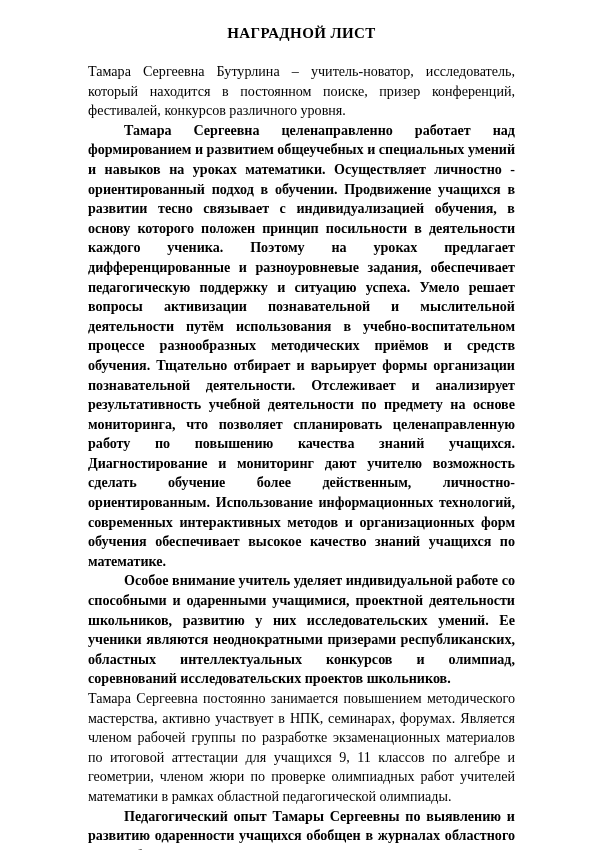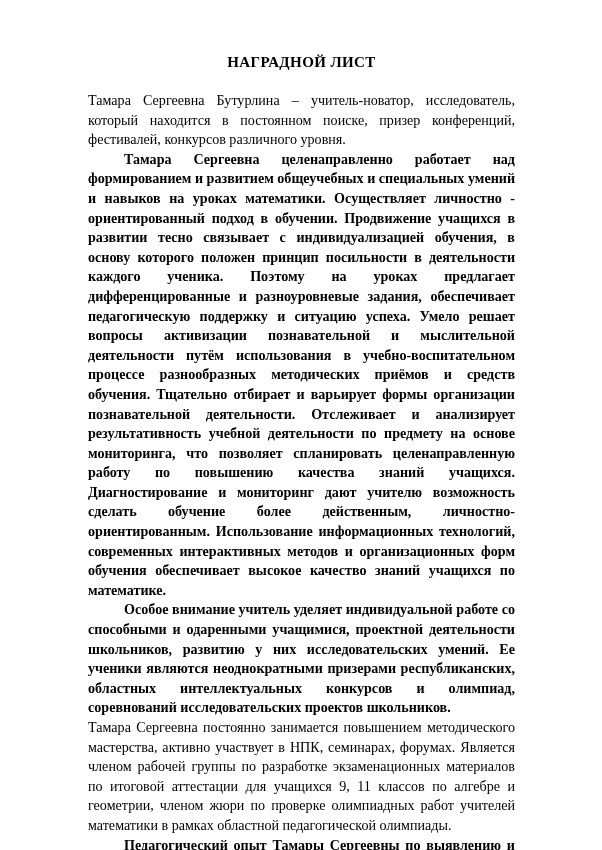--- a/index.html
+++ b/index.html
@@ -23,21 +23,21 @@
     left: 88px;
     top: 0;
     width: 427px;
   }
   .doc-title {
     text-align: center;
     font-size: 15px;
     font-weight: bold;
     letter-spacing: 0.4px;
     margin: 0;
-    padding-top: 54px;
+    padding-top: 25px;
     padding-bottom: 0;
     line-height: 17px;
   }
   .para {
     font-size: 14.1px;
     line-height: 19.6px;
     margin: 0;
     text-align: justify;
     text-justify: inter-word;
     hyphens: none;

